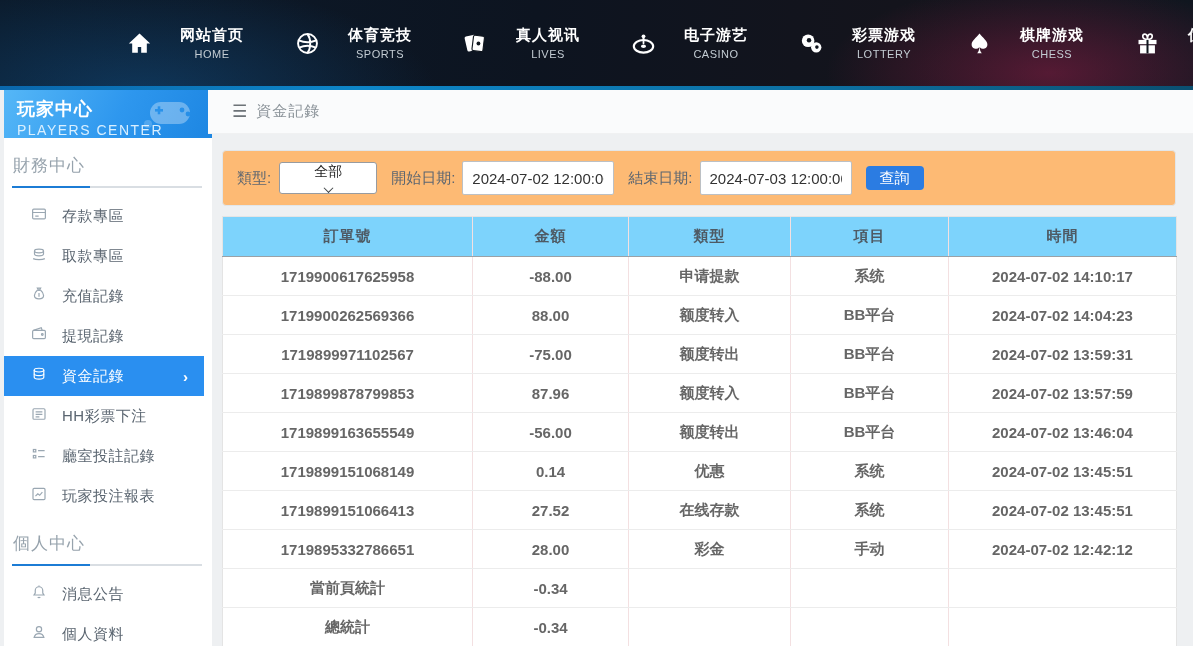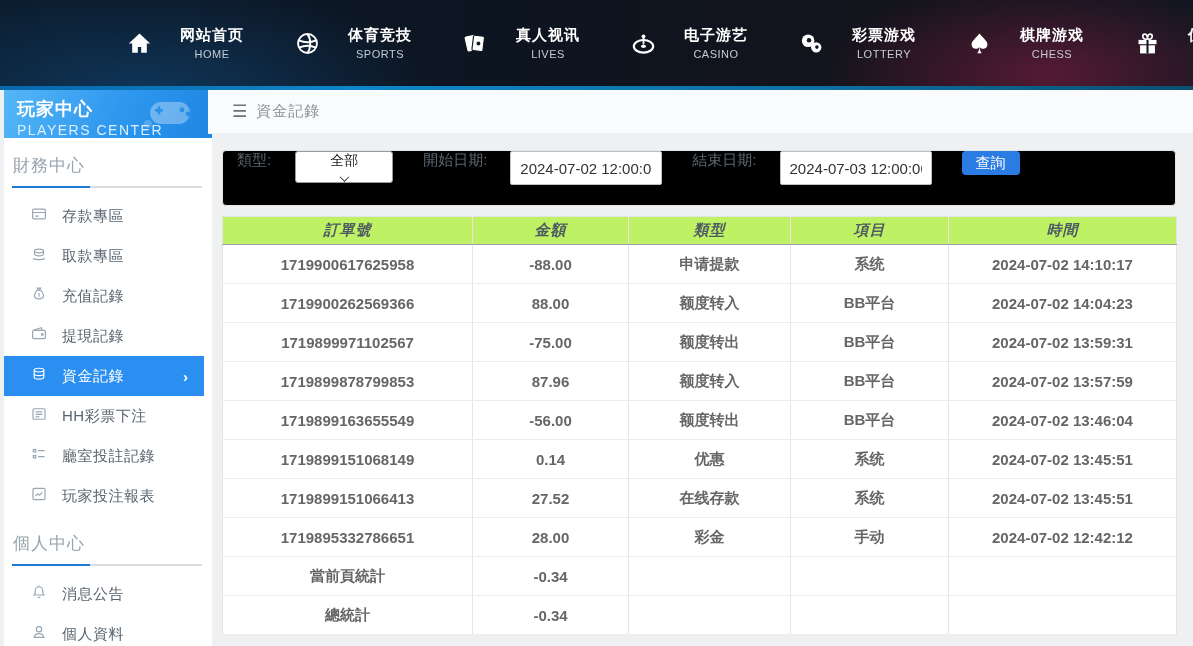--- a/index.html
+++ b/index.html
@@ -40,42 +40,42 @@
   .side-item.selected .slabel { color:#fff; }
   .chev { position:absolute; right:16px; color:#fff; font-size:15px; font-weight:bold; }
 
   
   .main { position:absolute; left:208px; top:90px; width:985px; height:556px; }
   .breadcrumb { height:44px; background:#fafbfc; border-bottom:1px solid #f0f1f2;
     display:flex; align-items:center; gap:9px; padding-left:24px; }
   .crumb-ico { color:#6d7378; font-size:17px; cursor:pointer; line-height:1; }
   .crumb-label { color:#8a9298; font-size:15px; letter-spacing:1px; }
 
-  .filterbar { margin:16px 17px 0 14px; height:56px; background:#000000;
+  .filterbar { margin:16px 17px 0 14px; height:56px; background:#fdba74;
     border:1px solid #e2e6e9; border-radius:4px;
-    display:flex; padding-left:14px;gap:16px; }
+    display:flex; align-items:center; padding-left:14px; }
   .flabel { color:#5d6670; font-size:15px; }
   .selectbox { width:98px; height:32px; margin-left:8px; border:1px solid #979ba0; border-radius:3px;
     background:#fff; display:flex; align-items:center; justify-content:space-between;
     padding:0 9px; cursor:pointer;flex-direction:column; }
   .selectbox .sval { font-size:14px; color:#222; }
   .caret { width:7px; height:7px; border-right:1.8px solid #3c4043; border-bottom:1.8px solid #3c4043;
     transform:rotate(45deg) translate(-1px,-1px); }
   .flabel.gap { margin-left:14px; }
   .dateinput { width:152px; height:34px; margin-left:7px; border:1px solid #bcc0c4; border-radius:2px;
     padding:0 9px; font-size:15px; color:#333; background:#fff;
     font-family:"Liberation Sans","DejaVu Sans",sans-serif; }
   .search-btn { margin-left:14px; height:24px; padding:0 14px; background:#2b7ce2; color:#fff;
     border:none; border-radius:4px; font-size:15px; cursor:pointer;
     font-family:"Liberation Sans","DejaVu Sans",sans-serif; }
 
   table.funds { margin:10px 17px 0 14px; width:954px; border-collapse:collapse;
     table-layout:fixed; background:#fff; border:1px solid #e4e4e4; }
-  table.funds th { height:28px; background:#bef264; color:#4e5a64; font-size:15px; font-weight:bold;
-    border-bottom:1px solid #9aa1a7; letter-spacing:1px;font-style:italic; }
+  table.funds th { height:40px; background:#7dd3fc; color:#4e5a64; font-size:15px; font-weight:bold;
+    border-bottom:1px solid #9aa1a7; letter-spacing:1px; }
   table.funds td { height:39px; text-align:center; color:#666; font-size:15px;
     border-bottom:1px solid #ececec;font-weight:bold; }
   table.funds th:not(:last-child), table.funds td:not(:last-child) { border-right:1px solid #f3e0e1; }
 </style>
 </head>
 <body>
 
 <div id="app">
 
   <div class="topnav">

